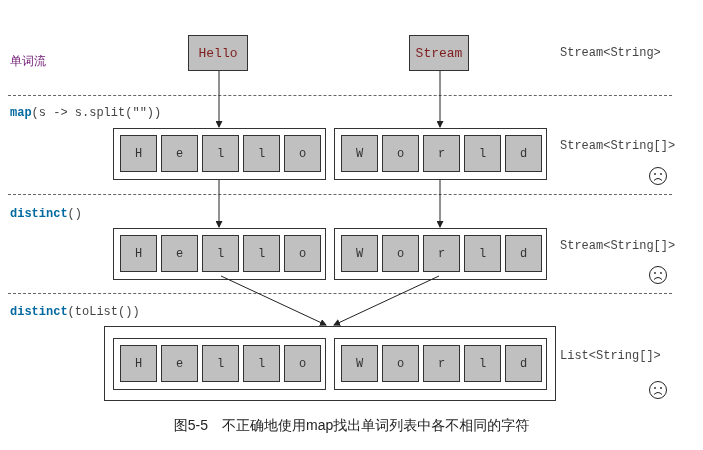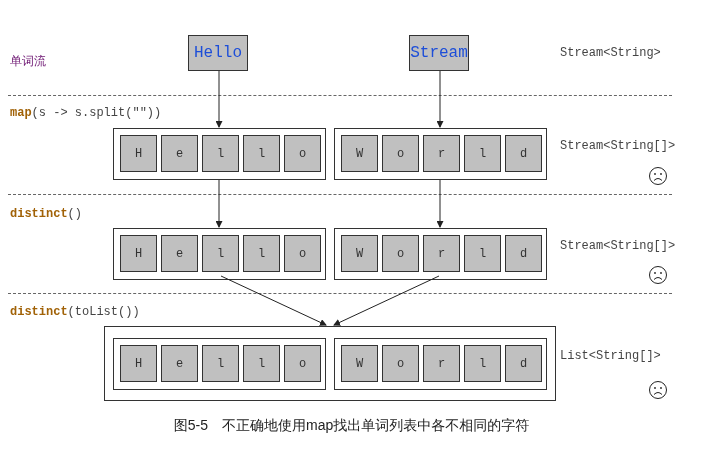--- a/index.html
+++ b/index.html
@@ -5,25 +5,25 @@
   html, body { margin: 0; padding: 0; background: #ffffff; }
   body { width: 703px; height: 450px; position: relative; overflow: hidden; }
   .mono { font-family: "Liberation Mono", "DejaVu Sans Mono", monospace; }
   .sans { font-family: "DejaVu Sans", "Liberation Sans", sans-serif; }
   .serif { font-family: Liberation Sans, sans-serif; }
   #title { position: absolute; left: 10px; top: 9px; font-size: 12px; color: #701a75; margin-top: 44px; }
   .word-box {
     position: absolute; width: 60px; height: 36px; background: #c0c0c0;
     border: 1px solid #333; box-sizing: border-box;
     display: flex; align-items: center; justify-content: center;
-    font-size: 16px; color: #1d4ed8;
+    font-size: 13px; color: #7f1d1d;
   }
   .type-label { position: absolute; font-size: 12px; color: #444; white-space: pre; }
   .op-label { position: absolute; font-size: 12px; color: #444; white-space: pre; }
-  .op-label b { color: #a16207; font-weight: bold; }
+  .op-label b { color: #0369a1; font-weight: bold; }
   .sep { position: absolute; left: 8px; width: 664px; height: 0; border-top: 1px dashed #666; }
   .outer { position: absolute; border: 1px solid #333; box-sizing: border-box; background: #fff; }
   .arr {
     position: absolute; border: 1px solid #333; box-sizing: border-box; background: #fff;
     width: 213px; height: 52px;
   }
   .cell {
     position: absolute; top: 6px; width: 37px; height: 37px; background: #c0c0c0;
     border: 1px solid #333; box-sizing: border-box;
     display: flex; align-items: center; justify-content: center;

